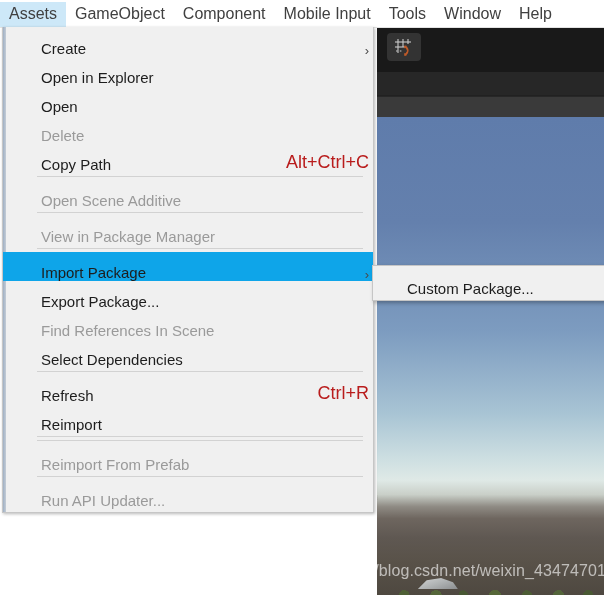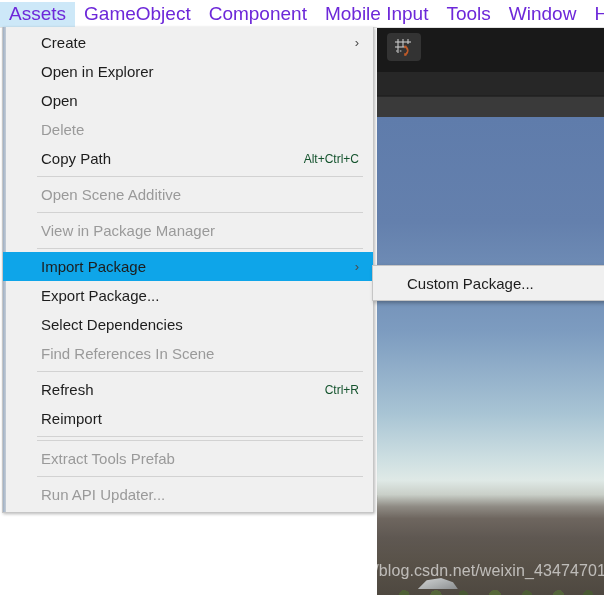--- a/index.html
+++ b/index.html
@@ -102,22 +102,22 @@
     width: 604px; height: 27px;
     background: #ffffff;
     border-bottom: 1px solid #e3e3e3;
     display: flex;
     align-items: stretch;
     z-index: 20;
   }
   .mb-item {
     display: flex; align-items: center;
     padding: 0 9px;
-    font-size: 19px;
-    color: #6d28d9;
+    font-size: 16px;
+    color: #404040;
     white-space: nowrap;
     cursor: default;
     line-height: 1;
   }
   .mb-item.active {
     background: #cde8f8;
   }
 
   
   #assets-menu {
@@ -133,35 +133,35 @@
   }
   #assets-menu::before {
     content: "";
     position: absolute; left: 0; top: 0; bottom: 0; width: 3px;
     background: linear-gradient(to right, #9fb0c4, #c4ccd6);
   }
   .mi {
     position: relative;
     height: 29px;
     display: flex;
-    align-items: center;
+    align-items: flex-end;
     padding-left: 38px;
-    padding-right: 14px;
+    padding-right: 4px;
     font-size: 15px;
     color: #1d1d1d;
     white-space: nowrap;
     cursor: default;
   }
   .mi.disabled { color: #9a9a9a; }
   .mi.highlight { background: #0ea5e9; }
   .mi-label { flex: 0 0 auto; }
   .mi-shortcut {
     margin-left: auto;
-    font-size: 12px;
-    color: #14532d;
+    font-size: 18px;
+    color: #b91c1c;
   }
   .mi-arrow {
     margin-left: auto;
     font-size: 13px;
     color: #4a4a4a;
     line-height: 1;
   }
   .mi-sep {
     height: 1px;
     margin: 3px 10px 3px 34px;
@@ -293,38 +293,38 @@
         <span class="mi-label">View in Package Manager</span>
       </div>
       <div class="mi-sep"></div>
       <div class="mi highlight">
         <span class="mi-label">Import Package</span>
         <span class="mi-arrow">›</span>
       </div>
       <div class="mi">
         <span class="mi-label">Export Package...</span>
       </div>
+      <div class="mi disabled">
+        <span class="mi-label">Find References In Scene</span>
+      </div>
       <div class="mi">
         <span class="mi-label">Select Dependencies</span>
-      </div>
-      <div class="mi disabled">
-        <span class="mi-label">Find References In Scene</span>
       </div>
       <div class="mi-sep"></div>
       <div class="mi">
         <span class="mi-label">Refresh</span>
         <span class="mi-shortcut">Ctrl+R</span>
       </div>
       <div class="mi">
         <span class="mi-label">Reimport</span>
       </div>
       <div class="mi-sep"></div>
       <div class="mi-sep"></div>
       <div class="mi disabled">
-        <span class="mi-label">Extract Tools Prefab</span>
+        <span class="mi-label">Reimport From Prefab</span>
       </div>
       <div class="mi-sep"></div>
       <div class="mi disabled">
         <span class="mi-label">Run API Updater...</span>
       </div>
     </div>
 
   <div id="submenu">
       <div class="mi">
         <span class="mi-label">Custom Package...</span>

